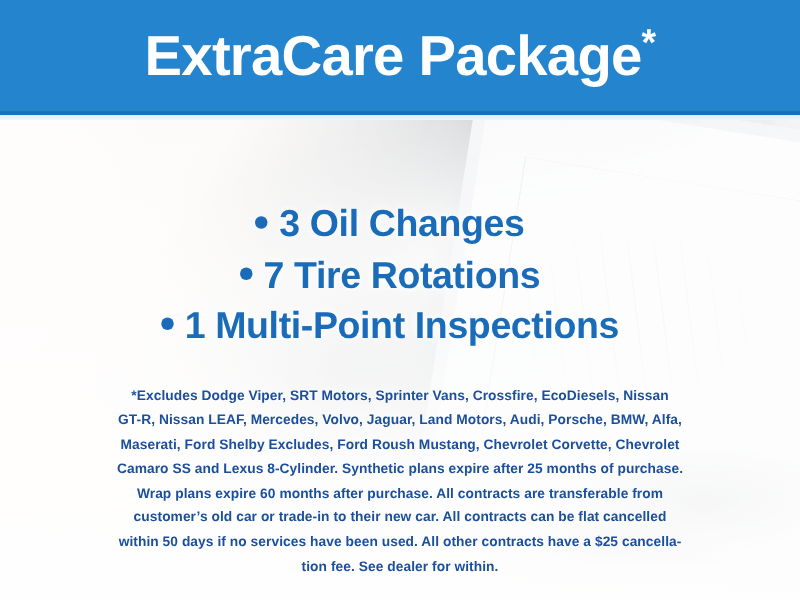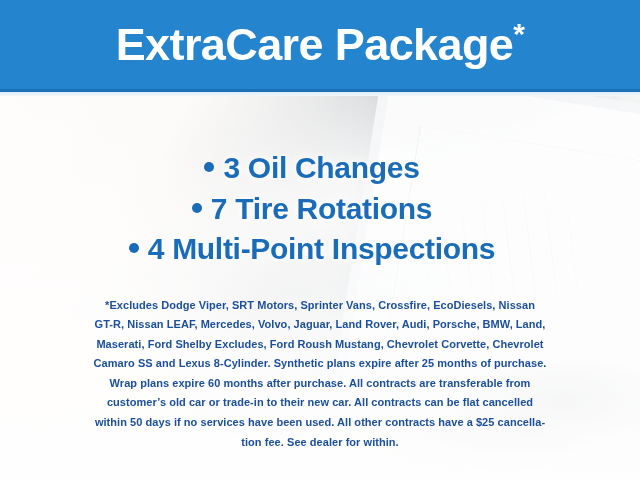--- a/index.html
+++ b/index.html
@@ -169,21 +169,21 @@
     position: absolute;
     left: 0; top: 96px;
     width: 100%;
     height: 384px;
     z-index: 4;
     box-sizing: border-box;
   }
 
   .benefits-list {
     list-style: none;
-    margin: 4px;
+    margin: 16px;
     padding: 48px 40px 0 24px;
     text-align: center;
   }
   .benefit-item {
     color: #1a6cb8;
     font-size: 30px;
     font-weight: bold;
     line-height: 1.35;
     letter-spacing: -0.3px;
     white-space: nowrap;
@@ -239,27 +239,27 @@
   <div class="content">
 
     <ul class="benefits-list">
       <li class="benefit-item">
         <span class="benefit-bullet"></span><span>3 Oil Changes</span>
       </li>
       <li class="benefit-item">
         <span class="benefit-bullet"></span><span>7 Tire Rotations</span>
       </li>
       <li class="benefit-item">
-        <span class="benefit-bullet"></span><span>4 Multi-Point Inspections</span>
+        <span class="benefit-bullet"></span><span>1 Multi-Point Inspections</span>
       </li>
     </ul>
 
     <div class="disclaimer">
       <span class="disclaimer-line">*Excludes Dodge Viper, SRT Motors, Sprinter Vans, Crossfire, EcoDiesels, Nissan</span>
-      <span class="disclaimer-line">GT-R, Nissan LEAF, Mercedes, Volvo, Jaguar, Land Rover, Audi, Porsche, BMW, Land,</span>
+      <span class="disclaimer-line">GT-R, Nissan LEAF, Mercedes, Volvo, Jaguar, Land Motors, Audi, Porsche, BMW, Alfa,</span>
       <span class="disclaimer-line">Maserati, Ford Shelby Excludes, Ford Roush Mustang, Chevrolet Corvette, Chevrolet</span>
       <span class="disclaimer-line">Camaro SS and Lexus 8-Cylinder. Synthetic plans expire after 25 months of purchase.</span>
       <span class="disclaimer-line">Wrap plans expire 60 months after purchase. All contracts are transferable from</span>
       <span class="disclaimer-line">customer’s old car or trade-in to their new car. All contracts can be flat cancelled</span>
       <span class="disclaimer-line">within 50 days if no services have been used. All other contracts have a $25 cancella-</span>
       <span class="disclaimer-line">tion fee. See dealer for within.</span>
     </div>
 
   </div>
 </div>

